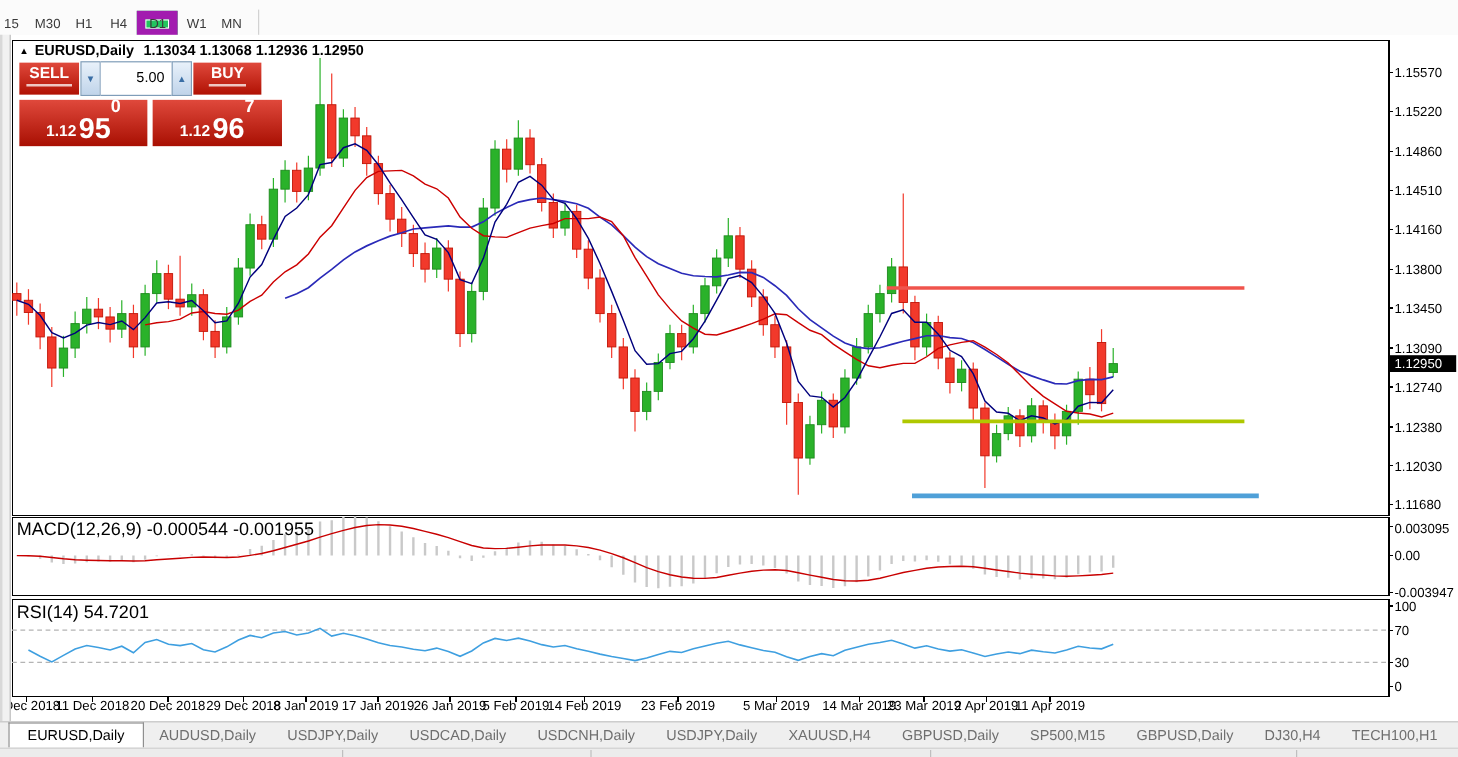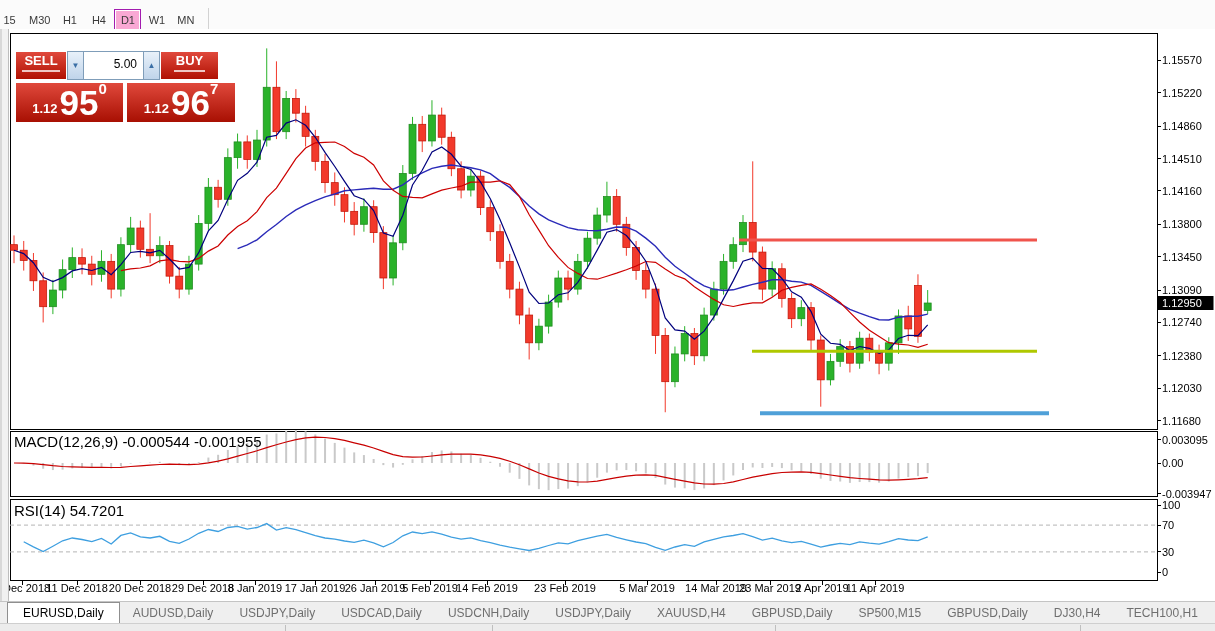--- a/index.html
+++ b/index.html
@@ -4,21 +4,21 @@
 <style>
   html,body{margin:0;padding:0;background:#fff;}
   body{width:1215px;height:631px;overflow:hidden;position:relative;
        font-family:"Liberation Sans", sans-serif;-webkit-font-smoothing:none;}
   
   .tf-toolbar{position:absolute;left:0;top:0;width:1215px;height:41px;background:#fbfbfb;
       border-bottom:1px solid #c9c9c9;display:flex;align-items:center;box-sizing:border-box;}
   .tf-btn{height:22px;min-width:27px;padding:0 3px;margin:0 1px;display:flex;align-items:center;justify-content:center;
       font-size:11px;color:#3a3a3a;border:1px solid transparent;box-sizing:border-box;cursor:default;}
   .tf-btn:first-child{margin-left:-4px;}
-  .tf-btn.active{background:#f9a8d4;border:1px solid #a21caf;box-shadow:inset 0 0 0 1px #fff;}
+  .tf-btn.active{background:#22c55e;border:7px solid #a21caf;box-shadow:inset 0 0 0 1px #fff;}
   .tf-sep{width:1px;height:24px;background:#d2d2d2;margin-left:8px;}
   
   .chart-wrap{position:absolute;left:0;top:29px;width:1215px;height:572px;background:#fff;}
   .left-gutter{position:absolute;left:0;top:0;width:9px;height:572px;background:#f1f1f1;
       border-left:2px solid #d8d8d8;border-right:1px solid #bdbdbd;box-sizing:border-box;}
   svg text{font-family:"Liberation Sans", sans-serif;}
   .chart-title{position:absolute;left:16px;top:6px;font-size:12px;font-weight:700;color:#000;z-index:5;}
   .chart-title .tri{font-size:8px;vertical-align:1px;margin-right:5px;}
   .chart-title .ohlc{margin-left:8px;}
   .panel-label{position:absolute;font-size:15px;color:#000;z-index:5;}
@@ -31,21 +31,21 @@
   .qw-sell{width:52px;} .qw-buy{width:59px;}
   .spin-btn{width:17px;background:linear-gradient(#e8f1fa,#c0d4ea);border:1px solid #7f9db9;box-sizing:border-box;
       display:flex;align-items:center;justify-content:center;font-size:8px;color:#3a6ea5;cursor:pointer;}
   .vol-field{width:59px;background:#fff;border:1px solid #7f9db9;border-left:none;border-right:none;
       box-sizing:border-box;font-size:12px;color:#000;text-align:right;padding:5px 6px 0 0;}
   .qw-row2{display:flex;margin-top:2px;height:41px;}
   .price-panel{background:linear-gradient(#e0493c,#a80f02);color:#fff;border:1px solid #fff;box-sizing:border-box;
       display:flex;align-items:flex-end;justify-content:center;padding-bottom:4px;cursor:pointer;}
   .pp-sell{width:109px;margin-right:2px;} .pp-buy{width:110px;}
   .pp-small{font-size:13px;font-weight:700;line-height:1;margin-right:2px;margin-bottom:3px;}
-  .pp-big{font-size:35px;font-weight:700;line-height:.82;}
+  .pp-big{font-size:24px;font-weight:700;line-height:.82;}
   .pp-sup{font-size:15px;font-weight:700;line-height:1;align-self:flex-start;margin-top:-2px;}
   
   .tab-bar{position:absolute;left:0;top:601px;width:1215px;height:22px;background:#efefef;
       border-top:1px solid #c4c4c4;display:flex;align-items:stretch;font-size:12px;box-sizing:border-box;}
   .tab{display:flex;align-items:center;padding:0 13px;color:#6f6f6f;white-space:nowrap;cursor:pointer;}
   .tab.active{background:#fff;color:#000;border:1px solid #8f8f8f;border-bottom:none;margin-left:7px;padding:0 15px;}
   .tab-div{width:1px;height:13px;background:#b5b5b5;align-self:center;}
   .tab-arrows{margin-left:auto;display:flex;align-items:center;padding-right:6px;}
   .tab-arrow{width:22px;text-align:center;color:#444;font-size:10px;cursor:pointer;}
   .bottom-strip{position:absolute;left:0;top:623px;width:1215px;height:8px;background:#ececec;border-top:1px solid #cfcfcf;}
@@ -446,20 +446,23 @@
         <text x="770" y="563" font-size="11" fill="#000000" text-anchor="middle">23 Mar 2019</text>
         <line x1="822" y1="552" x2="822" y2="556" stroke="#000" shape-rendering="crispEdges"></line>
         <text x="822" y="563" font-size="11" fill="#000000" text-anchor="middle">2 Apr 2019</text>
         <line x1="875" y1="552" x2="875" y2="556" stroke="#000" shape-rendering="crispEdges"></line>
         <text x="875" y="563" font-size="11" fill="#000000" text-anchor="middle">11 Apr 2019</text>
       </g>
     </svg>
 
   <div class="left-gutter"></div>
 
+  <div class="chart-title">
+    <span class="tri">▲</span><span>EURUSD,Daily</span><span class="ohlc">1.13034 1.13068 1.12936 1.12950</span>
+  </div>
 
   <div class="quote-widget">
     <div class="qw-row1">
       <div class="qw-btn qw-sell">
           <span>SELL</span>
         </div>
       <div class="spin-btn">
           <span>▼</span>
         </div>
       <div class="vol-field">5.00</div>

